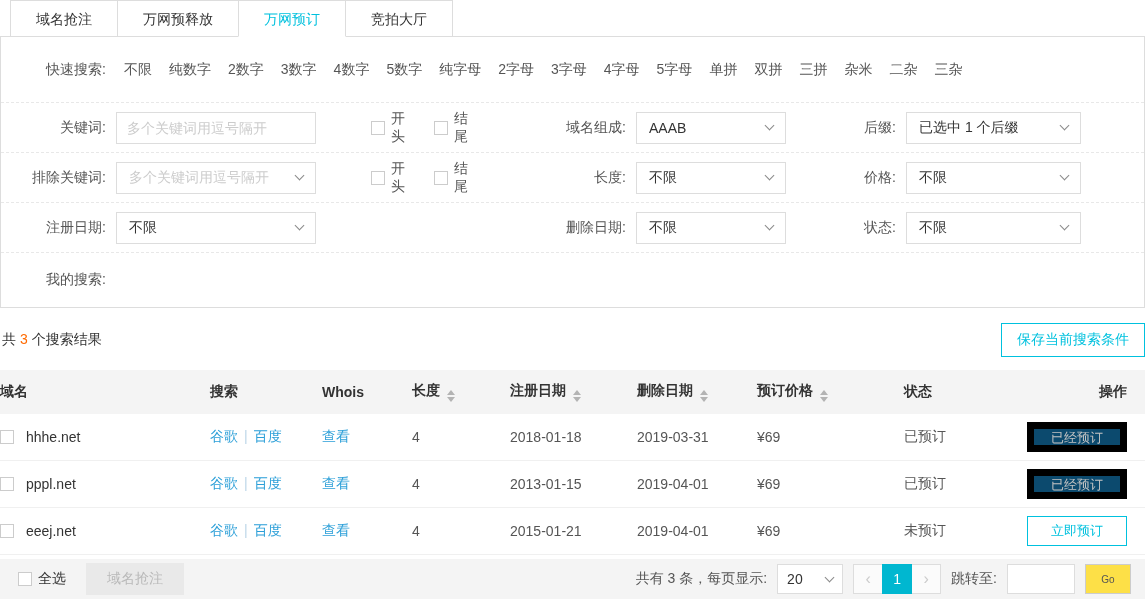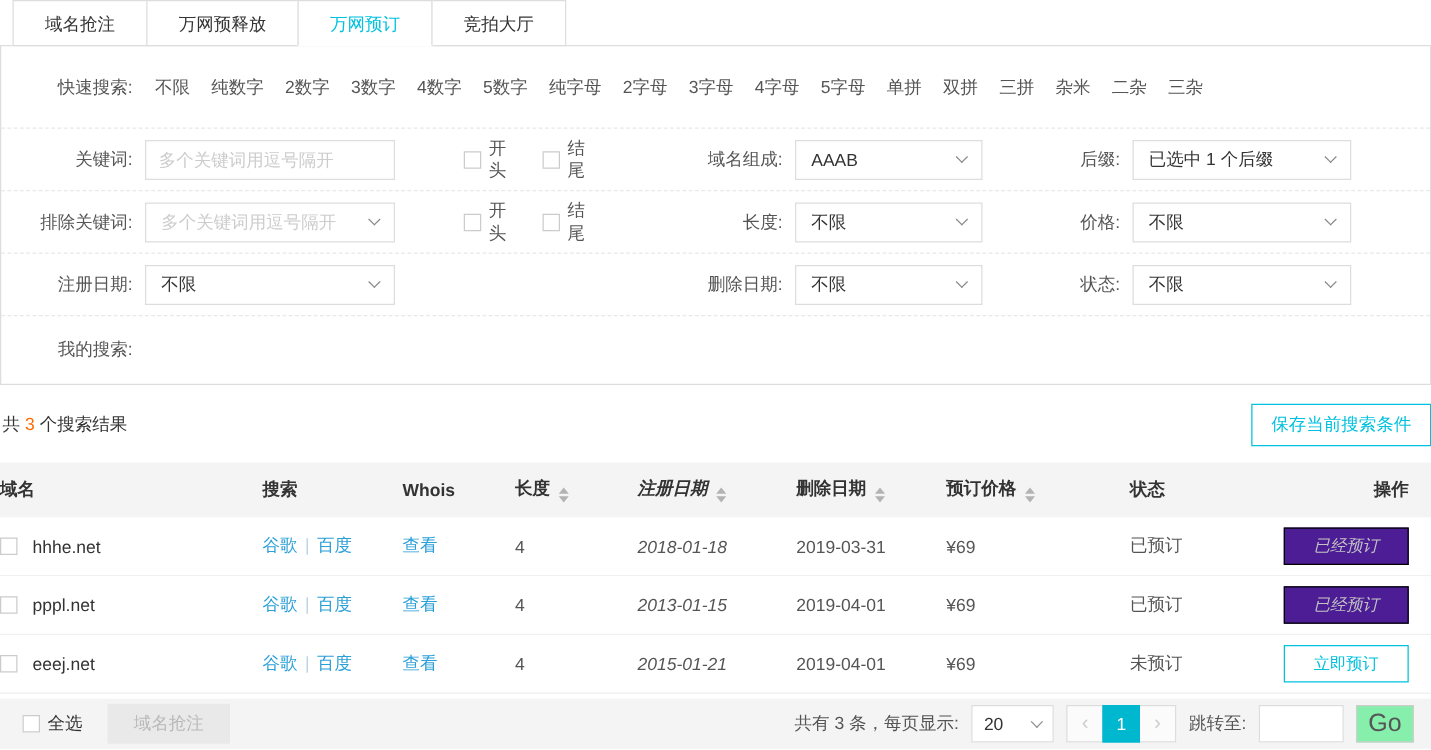--- a/index.html
+++ b/index.html
@@ -70,38 +70,38 @@
     font-family:"Liberation Sans","DejaVu Sans",sans-serif;
   }
   
   .thead{display:flex;align-items:center;height:44px;background:#f4f4f4;font-weight:bold;color:var(--text);}
   .tr{display:flex;align-items:center;height:47px;border-bottom:1px solid #f0f0f0;background:#fff;}
   .td,.th{padding-right:8px;}
   .c1{width:210px;display:flex;align-items:center;gap:12px;}
   .c2{width:112px;}
   .c3{width:90px;}
   .c4{width:98px;}
-  .c5{width:127px;font-style:italic;}
+  .c5{width:127px;}
   .c6{width:120px;}
   .c7{width:147px;}
   .c8{width:98px;}
   .c9{flex:1;text-align:right;padding-right:18px;}
   .td{color:var(--text2);}
   .td.c1 .domain{color:var(--text);}
   a.lnk{color:var(--link);text-decoration:none;cursor:pointer;}
   .sep{color:#bcd6e8;margin:0 6px;}
   .sort{display:inline-flex;flex-direction:column;gap:2px;margin-left:7px;vertical-align:0px;}
   .sort i{display:block;width:0;height:0;border-left:4px solid transparent;border-right:4px solid transparent;}
   .sort .up{border-bottom:5px solid #b3b3b3;}
   .sort .down{border-top:5px solid #b3b3b3;}
   .row-btn{
     width:100px;height:30px;font-size:13px;cursor:pointer;
     font-family:"Liberation Sans","DejaVu Sans",sans-serif;
   }
-  .btn-disabled{background:#4c1d95;border:1px solid #000000;color:#c3c3c3;cursor:default;font-style:italic;}
+  .btn-disabled{background:#0c4a6e;border:7px solid #000000;color:#c3c3c3;cursor:default;}
   .btn-primary-outline{background:#fff;border:1px solid var(--accent);color:var(--accent);}
   
   .footer{
     margin-top:4px;height:40px;background:#f4f4f4;display:flex;align-items:center;
     padding:0 14px 0 18px;
   }
   .footer .left{display:flex;align-items:center;gap:10px;}
   .batch-btn{
     width:98px;height:32px;background:#e9e9e9;border:none;color:#b9b9b9;font-size:14px;
     margin-left:10px;cursor:default;font-family:"Liberation Sans","DejaVu Sans",sans-serif;
@@ -112,22 +112,22 @@
   .pag-btn{
     width:30px;height:30px;border:1px solid var(--border);background:#fbfbfb;color:#ccc;
     display:flex;align-items:center;justify-content:center;font-size:16px;cursor:pointer;
   }
   .pag-cur{
     width:30px;height:30px;background:var(--page-active);border:1px solid var(--page-active);
     color:#fff;display:flex;align-items:center;justify-content:center;margin:0 -1px;position:relative;z-index:1;
   }
   .jump-input{width:68px;height:30px;border:1px solid var(--border);background:#fff;outline:none;padding:0 8px;font-size:14px;}
   .go-btn{
-    width:46px;height:30px;border:1px solid #ccc;background:#86efac;color:var(--text2);
-    font-size:20px;cursor:pointer;font-family:"Liberation Sans","DejaVu Sans",sans-serif;
+    width:46px;height:30px;border:1px solid #ccc;background:#fde047;color:var(--text2);
+    font-size:10px;cursor:pointer;font-family:"Liberation Sans","DejaVu Sans",sans-serif;
   }
 </style>
 </head>
 <body>
 
 <div class="tabs">
   <div class="tab">域名抢注</div>
   <div class="tab">万网预释放</div>
   <div class="tab active">万网预订</div>
   <div class="tab">竞拍大厅</div>

